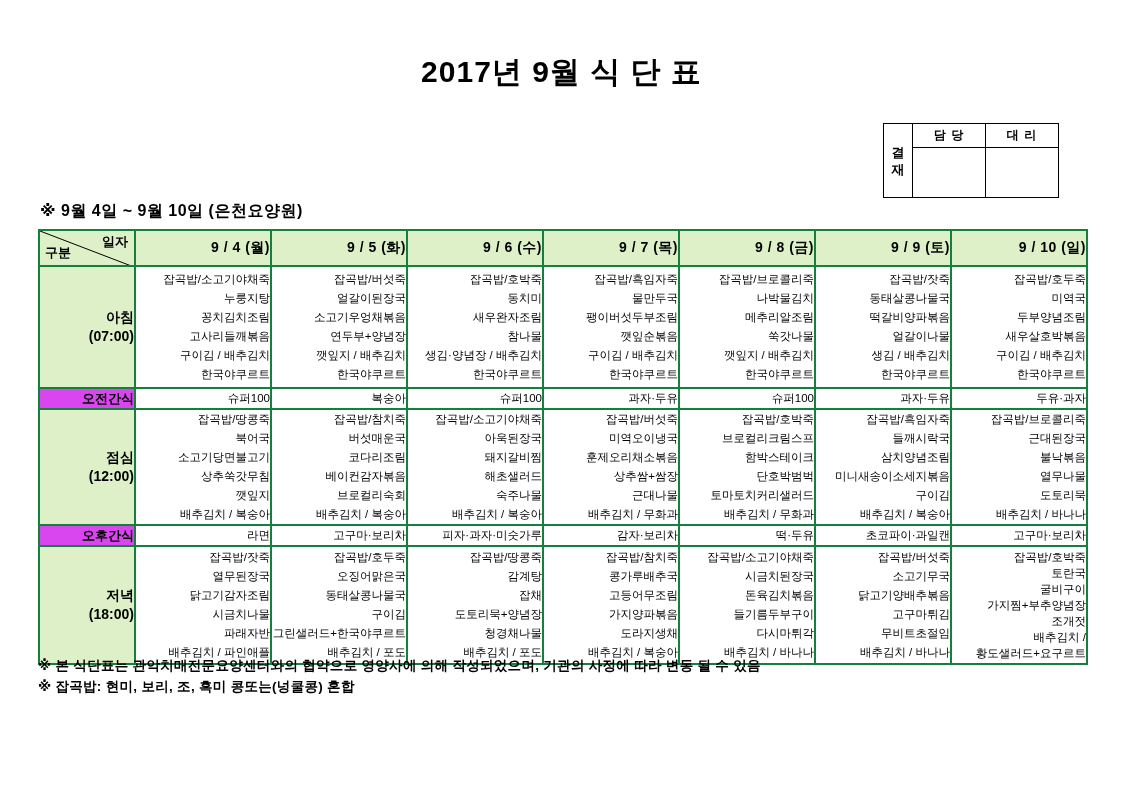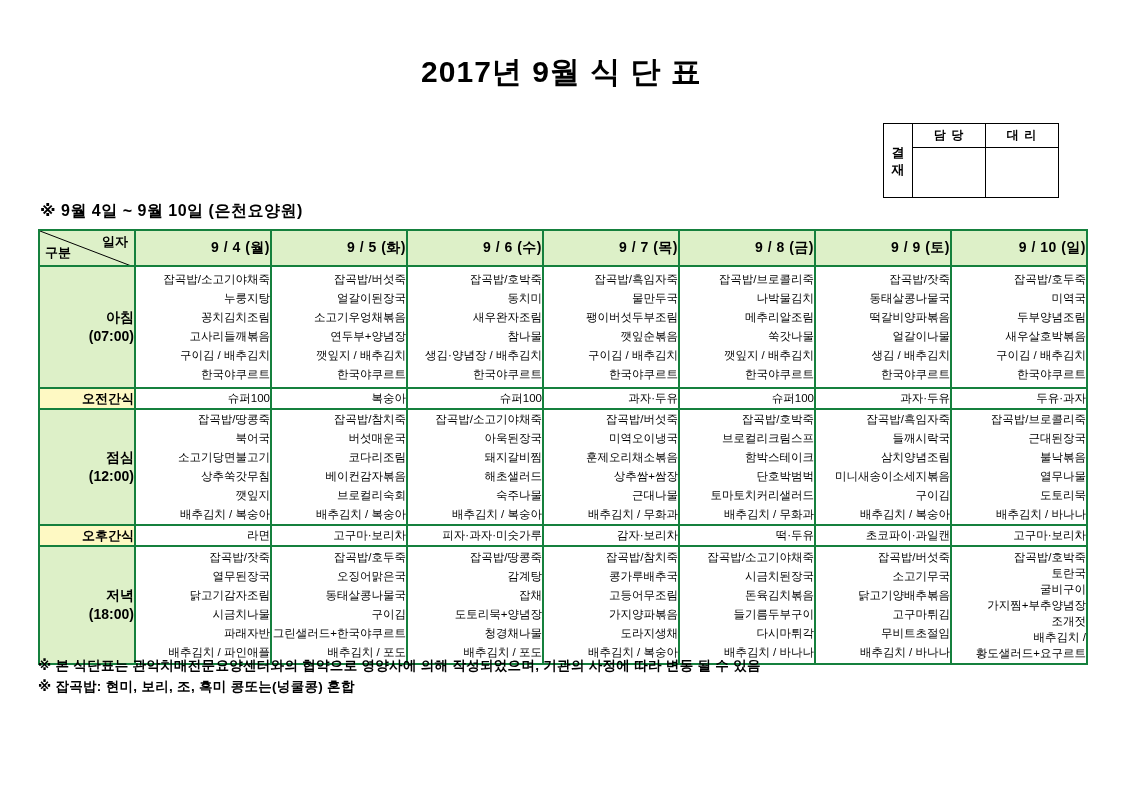--- a/index.html
+++ b/index.html
@@ -40,21 +40,21 @@
   }
   .menu-table col.label-col { width:96px; }
   .menu-table col.day-col { width:136px; }
   .corner-cell { position:relative; height:36px; background:#ddf0c8; }
   .corner-cell svg { position:absolute; top:0; left:0; }
   .corner-top { position:absolute; top:2px; right:6px; font-size:13px; font-weight:bold; }
   .corner-bottom { position:absolute; bottom:3px; left:5px; font-size:13px; font-weight:bold; }
   .day-th { background:#ddf0c8; font-size:14px; font-weight:bold; letter-spacing:0.5px; }
   .row-label { font-size:14px; font-weight:bold; line-height:19px; }
   .row-label.meal { background:#ddf0c8; }
-  .row-label.snack { background:#fef9c3; font-size:13px; }
+  .row-label.snack { background:#d946ef; font-size:13px; }
   tr.meal-breakfast { height:122px; }
   tr.snack-am { height:19px; }
   tr.meal-lunch { height:106px; }
   tr.snack-pm { height:19px;padding-left:9px; }
   tr.meal-dinner { height:118px; }
   td.menu-cell { font-size:11.5px; }
   td.menu-cell .menu-line { line-height:19px; white-space:nowrap; }
   td.menu-cell.tight .menu-line { line-height:16px; }
   td.snack-cell { font-size:11.5px; }
   

